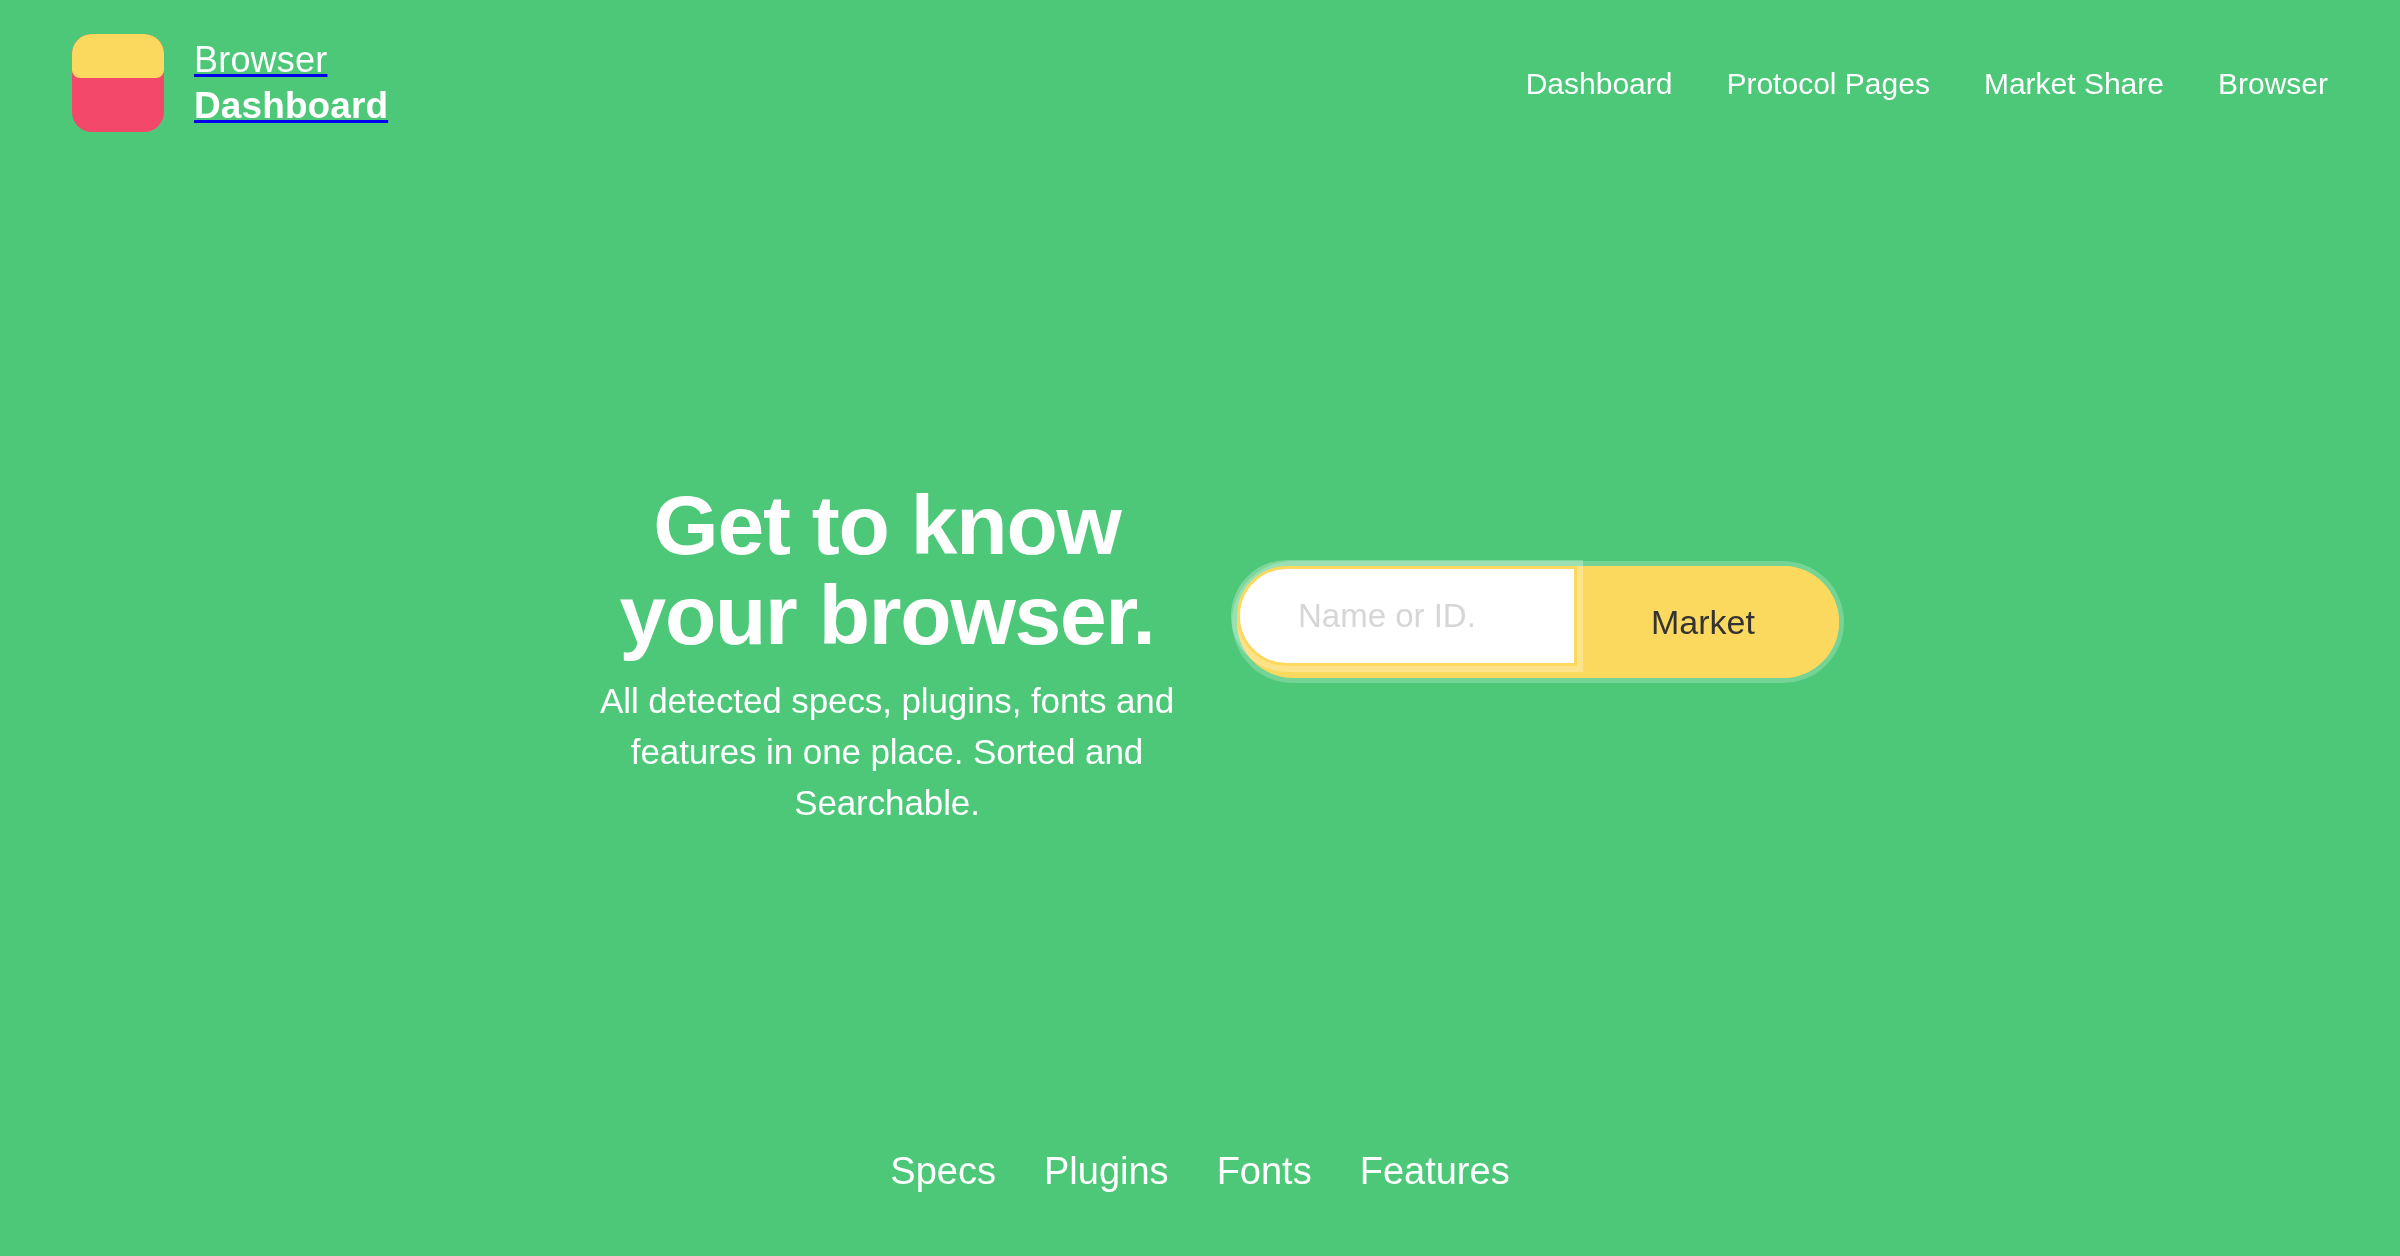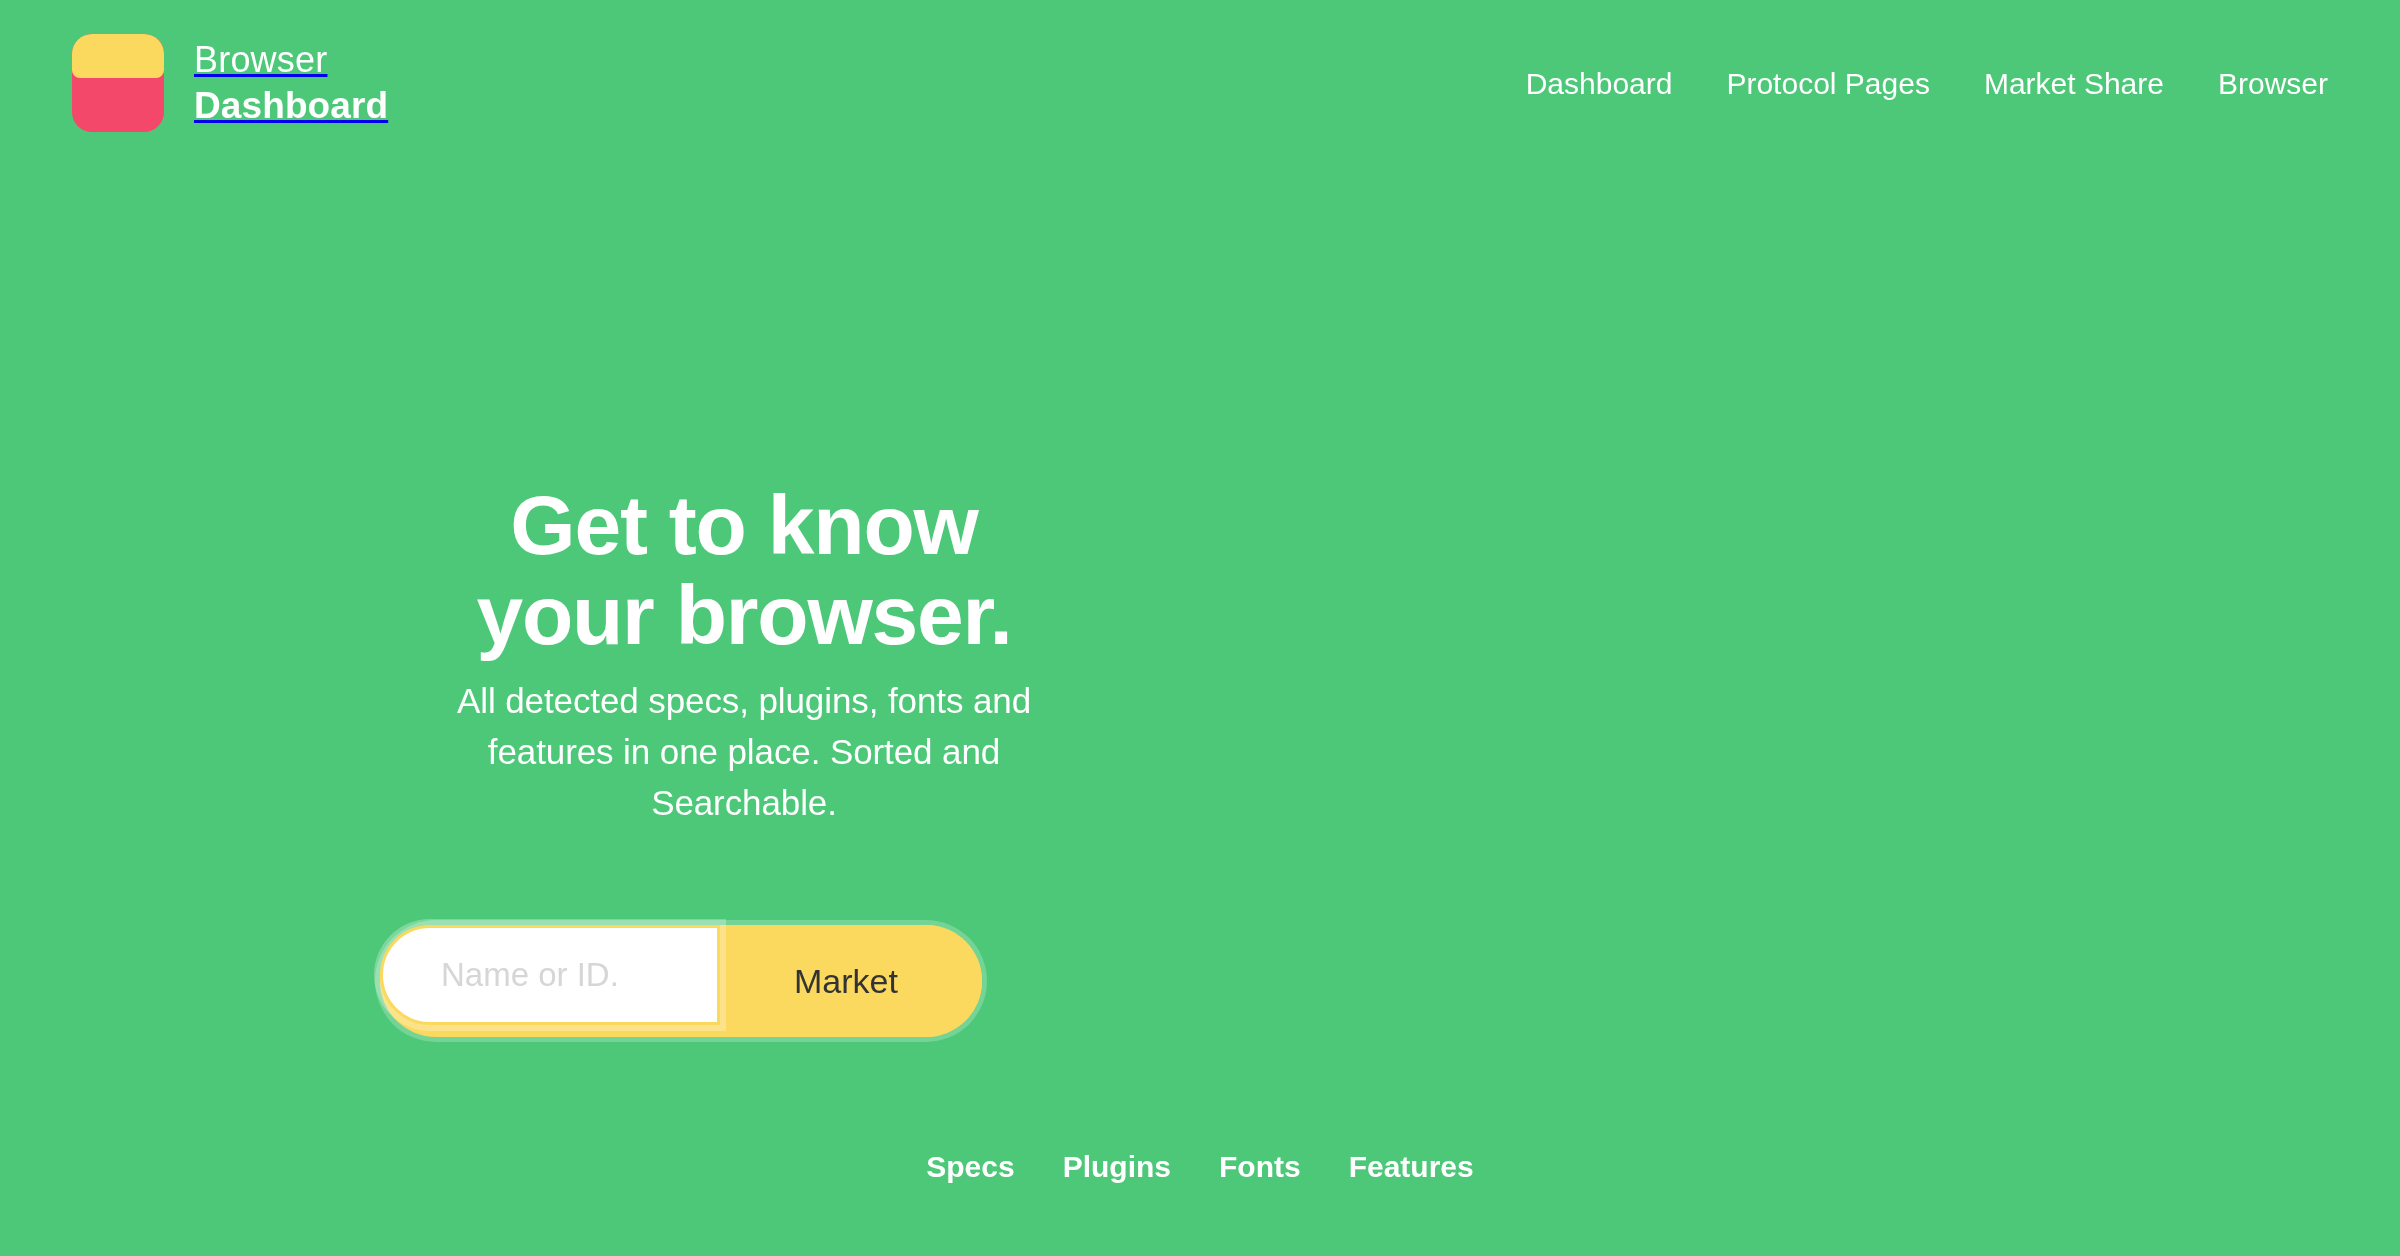--- a/index.html
+++ b/index.html
@@ -115,21 +115,20 @@
     justify-content: center;
     padding-top: 309px;
     box-sizing: border-box;
   }
 
   .hero-inner {
     width: 1640px;
     display: flex;
     align-items: flex-start;
     justify-content: center;
-    flex-direction: column;
   }
 
   .hero-copy {
     width: 700px;
     text-align: center;
     margin-left: 14px;
   }
 
   .hero-title {
     margin: 0;
@@ -216,22 +215,22 @@
     padding-top: 38px;
     box-sizing: border-box;
   }
   .footer-nav {
     display: flex;
     align-items: center;
     gap: 0;
   }
   .footer-link {
     color: #ffffff;
-    font-size: 30px;
-    font-weight: 700;
+    font-size: 38px;
+    font-weight: 400;
     text-decoration: none;
     padding: 6px 24px;
     white-space: nowrap;
     cursor: pointer;
   }
 </style>
 </head>
 <body>
 
 <div class="page">

